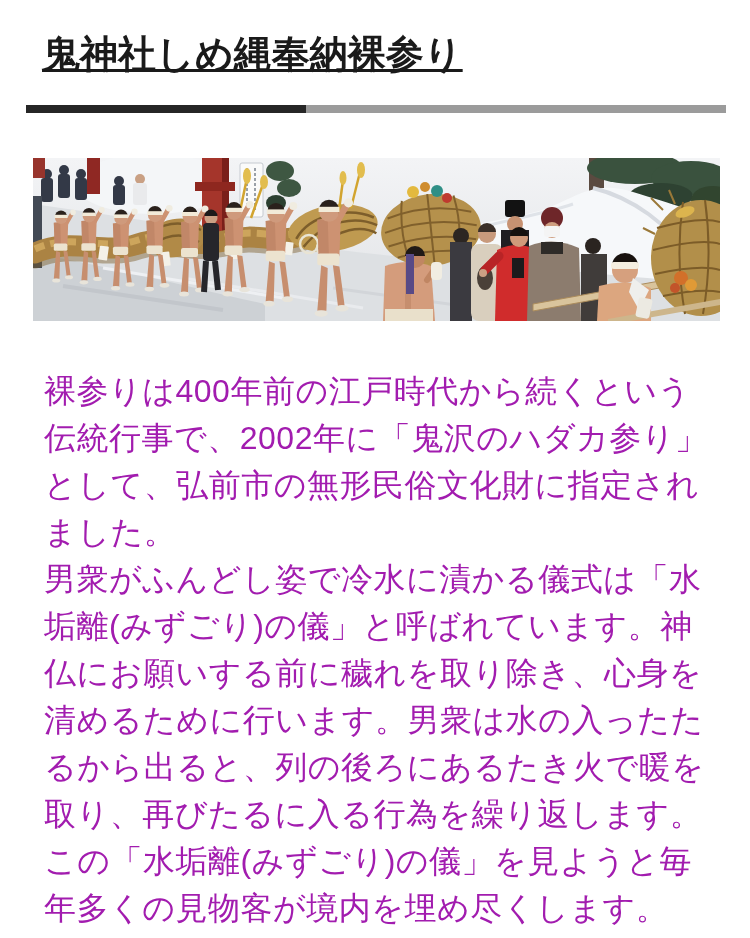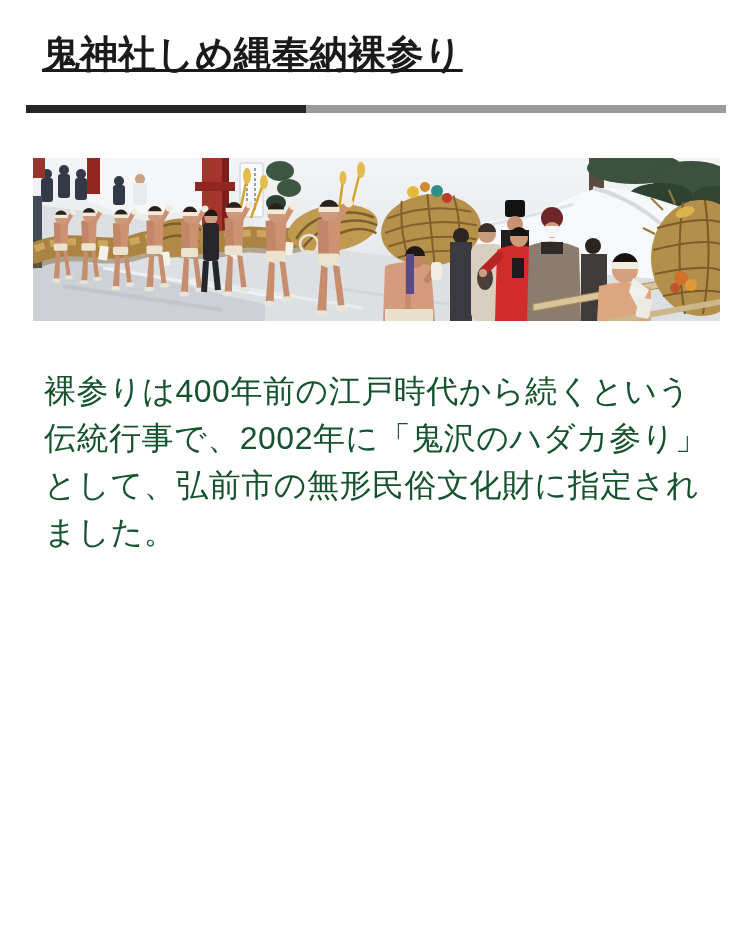--- a/index.html
+++ b/index.html
@@ -19,21 +19,21 @@
   }
   .title-divider .seg-dark{width:280px;height:100%;background:#262626}
   .title-divider .seg-gray{flex:1;height:100%;background:#9b9b9b}
   .photo-figure{
     position:absolute;left:33px;top:158px;width:687px;height:163px;margin:0;
     overflow:hidden;background:#e8eaec;
   }
   .photo-figure svg{display:block;width:100%;height:100%}
   .article-body{
     position:absolute;left:44px;top:368px;width:678px;
-    font-size:32px;line-height:47px;color:#14532d;
+    font-size:32px;line-height:47px;color:#a21caf;
     letter-spacing:0.5px;
   }
   .article-body p{margin:0;white-space:pre-line}
 </style>
 </head>
 <body>
 
 <main>
 
   <h1 class="page-title">鬼神社しめ縄奉納裸参り</h1>
@@ -250,15 +250,23 @@
       <path d="M575,161 L687,141 L687,147 L575,167 Z" fill="#cdb68c"></path>
       <rect x="604" y="140" width="14" height="20" rx="3" fill="#eceae2" transform="rotate(12 611 150)"></rect>
     </svg>
   </figure>
 
   <div class="article-body">
     <p>裸参りは400年前の江戸時代から続くという
 伝統行事で、2002年に「鬼沢のハダカ参り」
 として、弘前市の無形民俗文化財に指定され
 ました。</p>
+    <p>男衆がふんどし姿で冷水に漬かる儀式は「水
+垢離(みずごり)の儀」と呼ばれています。神
+仏にお願いする前に穢れを取り除き、心身を
+清めるために行います。男衆は水の入ったた
+るから出ると、列の後ろにあるたき火で暖を
+取り、再びたるに入る行為を繰り返します。
+この「水垢離(みずごり)の儀」を見ようと毎
+年多くの見物客が境内を埋め尽くします。</p>
   </div>
 
 </main>
 
 </body></html>

